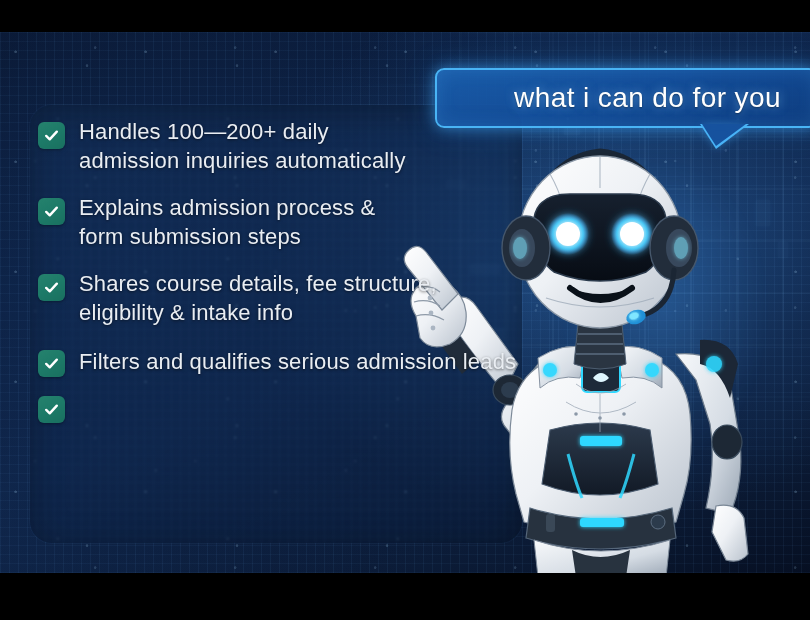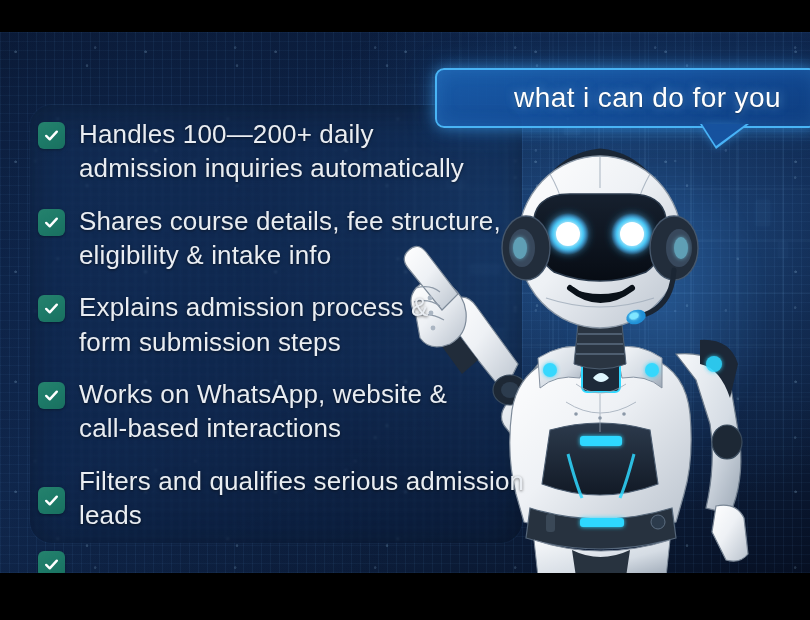--- a/index.html
+++ b/index.html
@@ -128,21 +128,21 @@
     background: linear-gradient(150deg, #25826d 0%, #1d7a68 50%, #19705f 100%);
     display: flex;
     align-items: center;
     justify-content: center;
     box-shadow: 0 1px 3px rgba(0,0,0,0.35);
   }
   .check-box svg { display: block; }
 
   .feature-text {
     color: #e9edf2;
-    font-size: 26px;
+    font-size: 22px;
     line-height: 1.32;
     letter-spacing: 0.15px;
     text-shadow: 0 1px 3px rgba(0,0,0,0.55);
     white-space: pre-line;
     font-weight: 400;
   }
 
   
   #speech-bubble {
     position: absolute;
@@ -427,43 +427,34 @@
         <span class="feature-text">Handles 100—200+ daily
 admission inquiries automatically</span>
       </div>
 
       <div class="feature-item">
         <span class="check-box">
           <svg width="17" height="17" viewBox="0 0 24 24">
               <path d="M4.5 12.6 L9.5 17.4 L19.5 6.6" fill="none" stroke="#ffffff" stroke-width="3.4" stroke-linecap="round" stroke-linejoin="round"></path>
             </svg>
         </span>
-        <span class="feature-text">Shares course details, fee structure,
-eligibility &amp; intake info</span>
+        <span class="feature-text">Explains admission process &amp;
+form submission steps</span>
       </div>
 
       <div class="feature-item">
         <span class="check-box">
           <svg width="17" height="17" viewBox="0 0 24 24">
               <path d="M4.5 12.6 L9.5 17.4 L19.5 6.6" fill="none" stroke="#ffffff" stroke-width="3.4" stroke-linecap="round" stroke-linejoin="round"></path>
             </svg>
         </span>
-        <span class="feature-text">Explains admission process &amp;
-form submission steps</span>
+        <span class="feature-text">Shares course details, fee structure,
+eligibility &amp; intake info</span>
       </div>
 
-      <div class="feature-item">
-        <span class="check-box">
-          <svg width="17" height="17" viewBox="0 0 24 24">
-              <path d="M4.5 12.6 L9.5 17.4 L19.5 6.6" fill="none" stroke="#ffffff" stroke-width="3.4" stroke-linecap="round" stroke-linejoin="round"></path>
-            </svg>
-        </span>
-        <span class="feature-text">Works on WhatsApp, website &amp;
-call-based interactions</span>
-      </div>
 
       <div class="feature-item compact">
         <span class="check-box">
           <svg width="17" height="17" viewBox="0 0 24 24">
               <path d="M4.5 12.6 L9.5 17.4 L19.5 6.6" fill="none" stroke="#ffffff" stroke-width="3.4" stroke-linecap="round" stroke-linejoin="round"></path>
             </svg>
         </span>
         <span class="feature-text">Filters and qualifies serious admission leads</span>
       </div>
 

